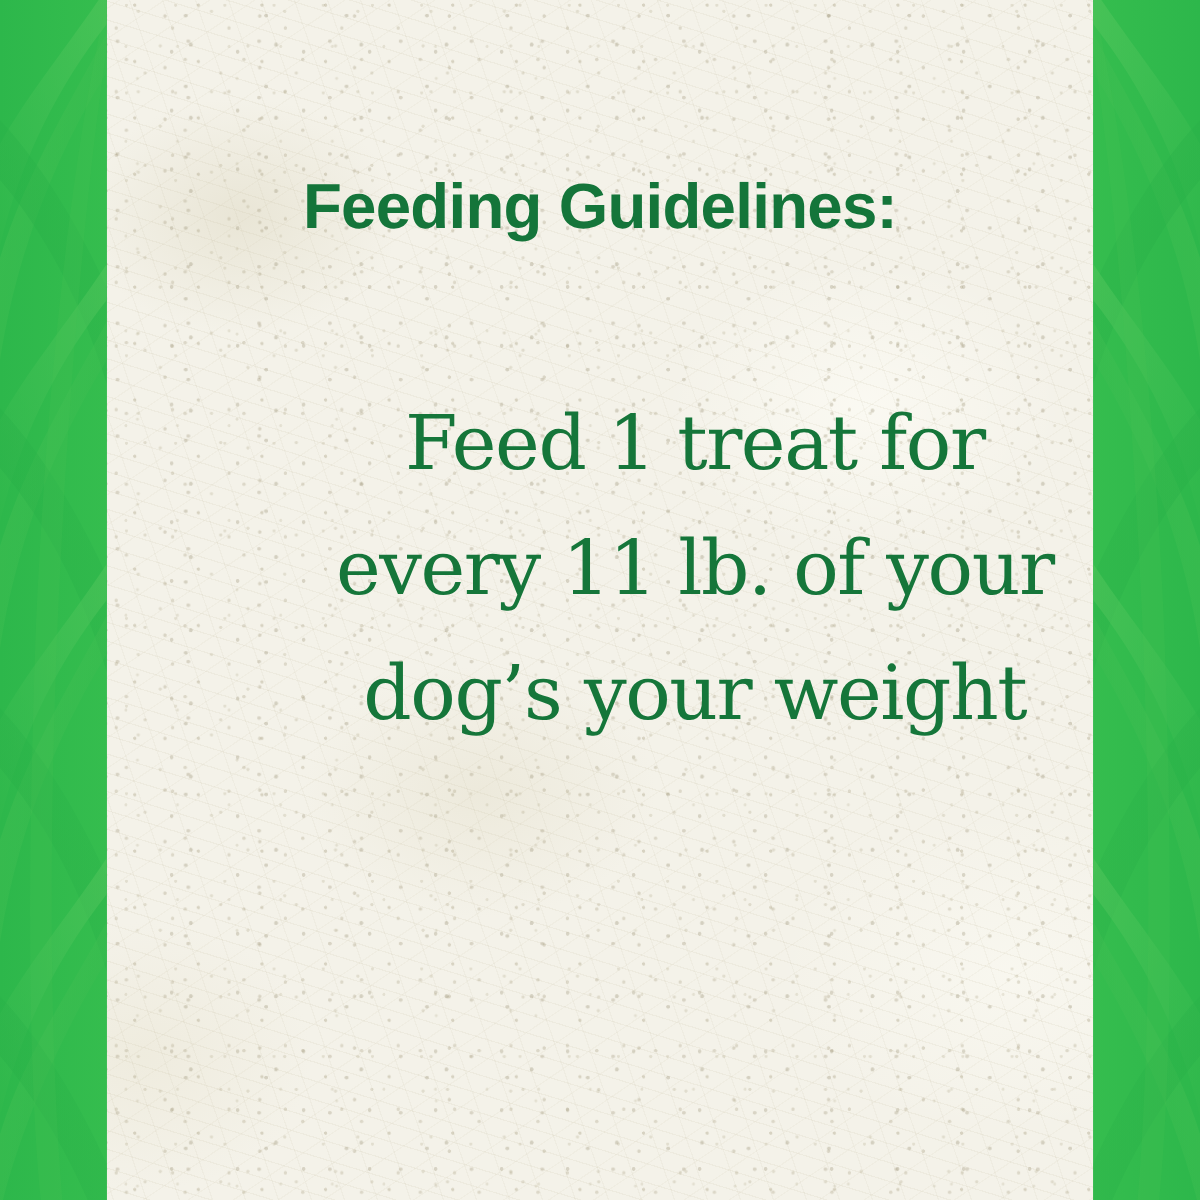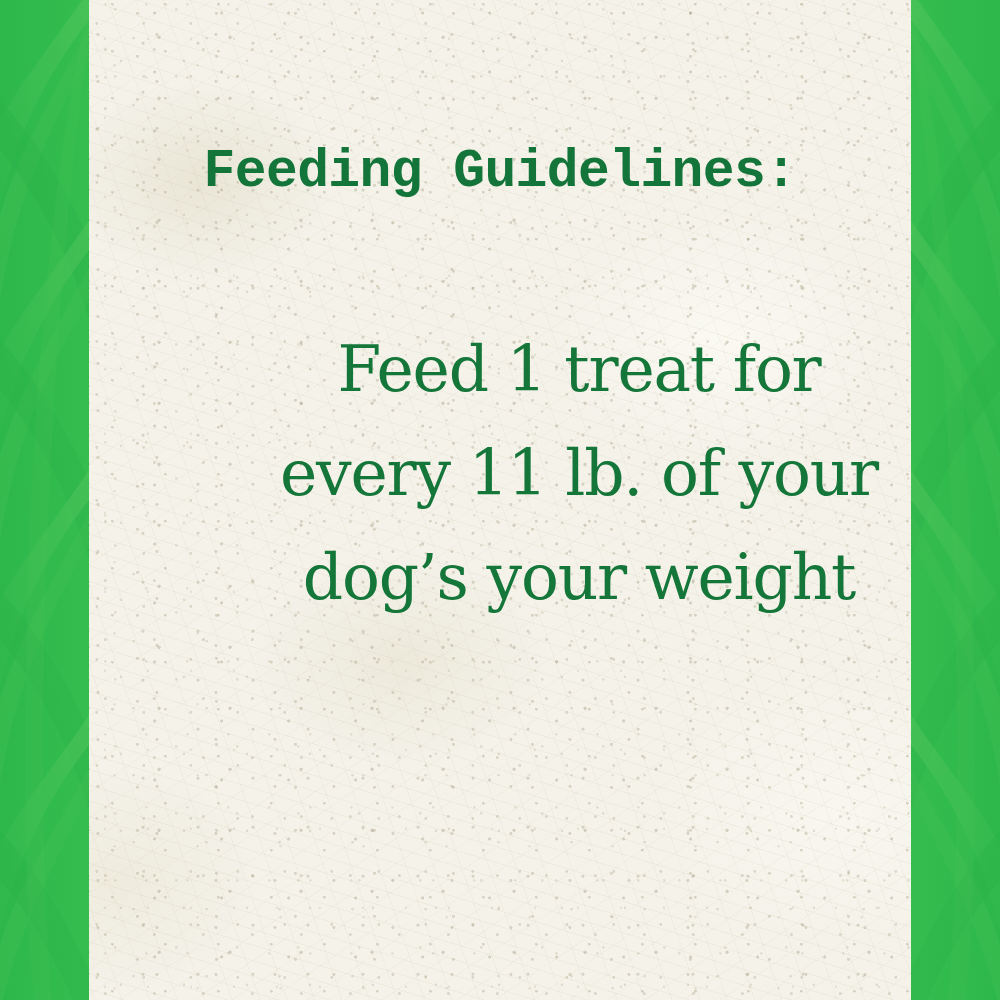--- a/index.html
+++ b/index.html
@@ -101,21 +101,21 @@
     width: 822px;
     height: 1000px;
   }
   .heading {
     position: absolute;
     top: 146px;
     left: 0;
     width: 822px;
     text-align: center;
     color: #14753a;
-    font-family: Liberation Mono, monospace;
+    font-family: Liberation Sans, sans-serif;
     font-weight: bold;
     font-size: 53px;
     letter-spacing: -0.6px;
     line-height: 1;
     white-space: nowrap;
   }
   .body-block {
     position: absolute;
     top: 318px;
     left: 0;

